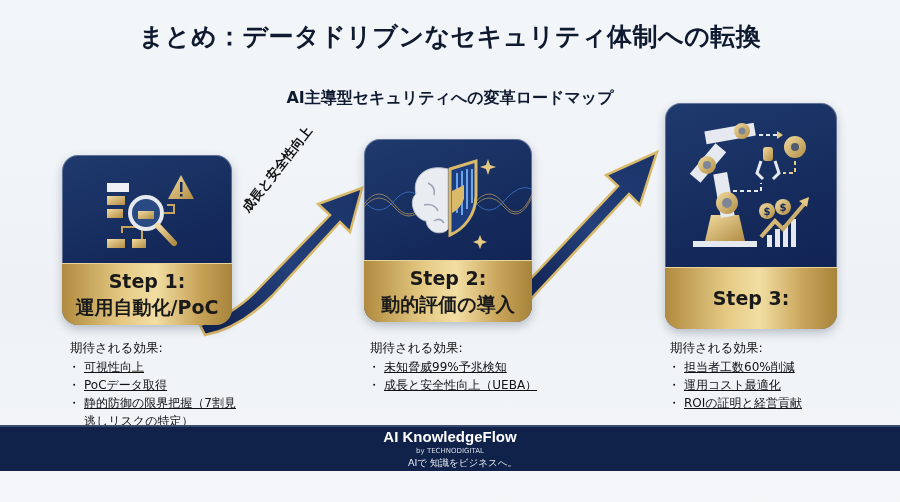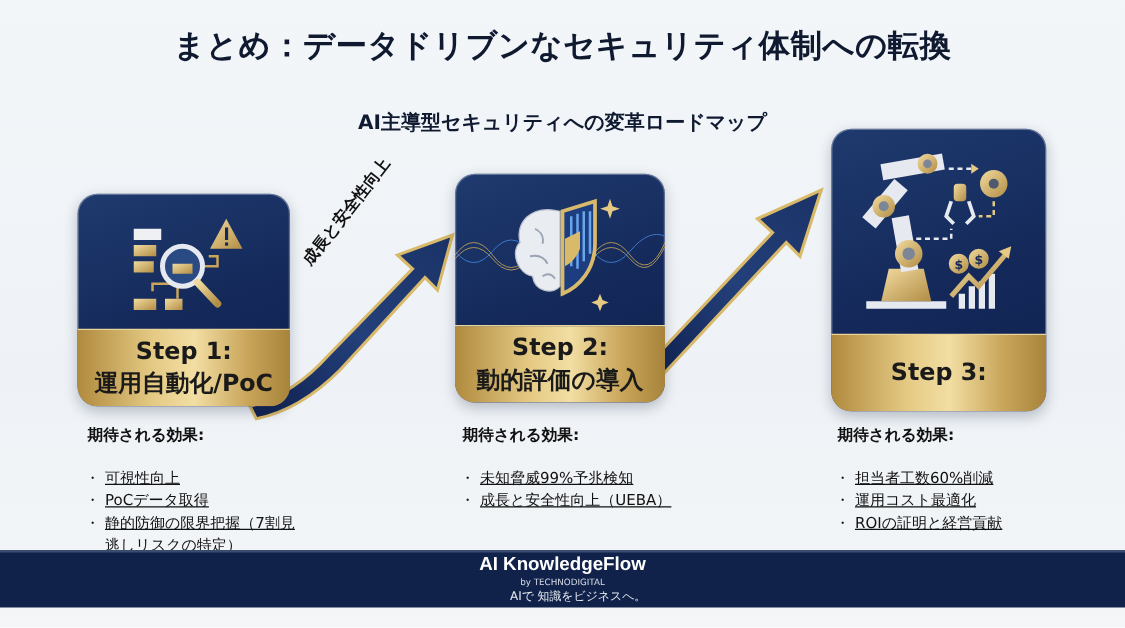--- a/index.html
+++ b/index.html
@@ -32,35 +32,35 @@
     display: flex; flex-direction: column; align-items: center; justify-content: center;
     color: #1a1a1a; font-weight: bold; font-size: 19px; line-height: 1.35;
     border-top: 1px solid #e9d49a;
   }
   .c1 { left: 62px; top: 155px; width: 170px; height: 170px; }
   .c2 { left: 364px; top: 139px; width: 168px; height: 183px; }
   .c3 { left: 665px; top: 103px; width: 172px; height: 226px; }
   .effects {
     position: absolute; font-size: 12px; line-height: 18px; color: #111;
   }
-  .effects .head { font-weight: bold; font-size: 12.5px; margin-bottom: 16px; }
+  .effects .head { font-weight: normal; font-size: 12.5px; margin-bottom: 1px; }
   .effects ul { list-style: none; }
   .effects li { padding-left: 14px; position: relative; text-decoration: underline; }
   .effects li::before { content: "・"; position: absolute; left: -2px; }
   .e1 { left: 70px; top: 339px; width: 170px; }
   .e2 { left: 370px; top: 339px; width: 200px; }
   .e3 { left: 670px; top: 339px; width: 200px; }
   .arrow-label {
     position: absolute; left: 238px; top: 205px;
     font-size: 13px; font-weight: bold; color: #111;
     transform: rotate(-52deg); transform-origin: left top;
     white-space: nowrap;
   }
   .footer {
-    position: absolute; left: 0; right: 0; top: 440px; height: 46px;
+    position: absolute; left: 0; right: 0; top: 425px; height: 46px;
     background: #10224a; border-top: 2px solid #3a4d6e;
     display: flex; flex-direction: column; align-items: center; justify-content: center;
     color: #fff;
   }
   .footer .brand { font-family: "Liberation Sans", sans-serif; font-weight: bold; font-size: 15px; line-height: 18px; }
   .footer .by { font-size: 7px; line-height: 10px; color: #d8dde8; text-align: center; }
   .footer .tag { font-size: 9.5px; line-height: 14px; color: #e8ecf3; margin-left: 25px; }
 </style>
 </head>
 <body>

